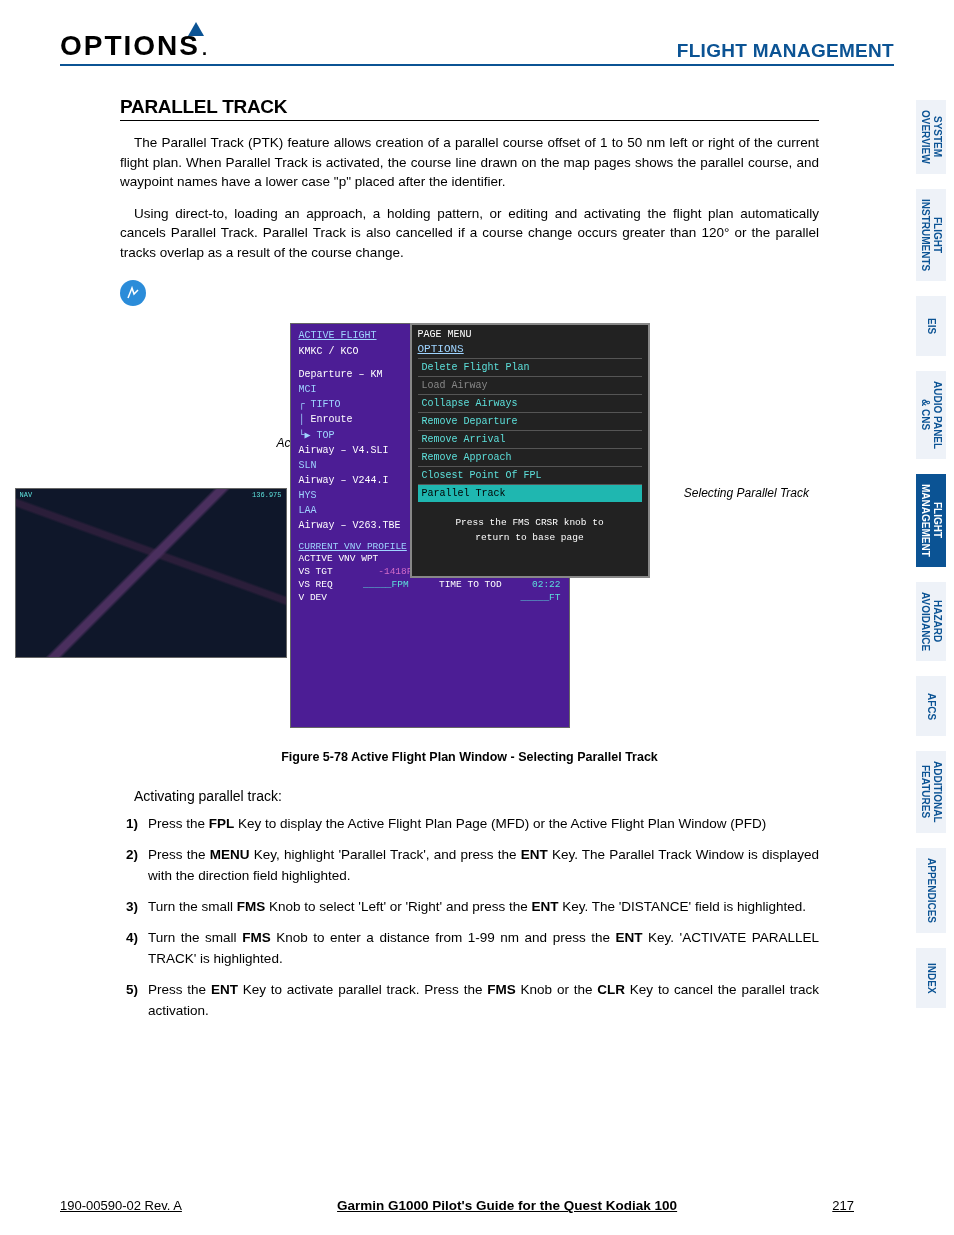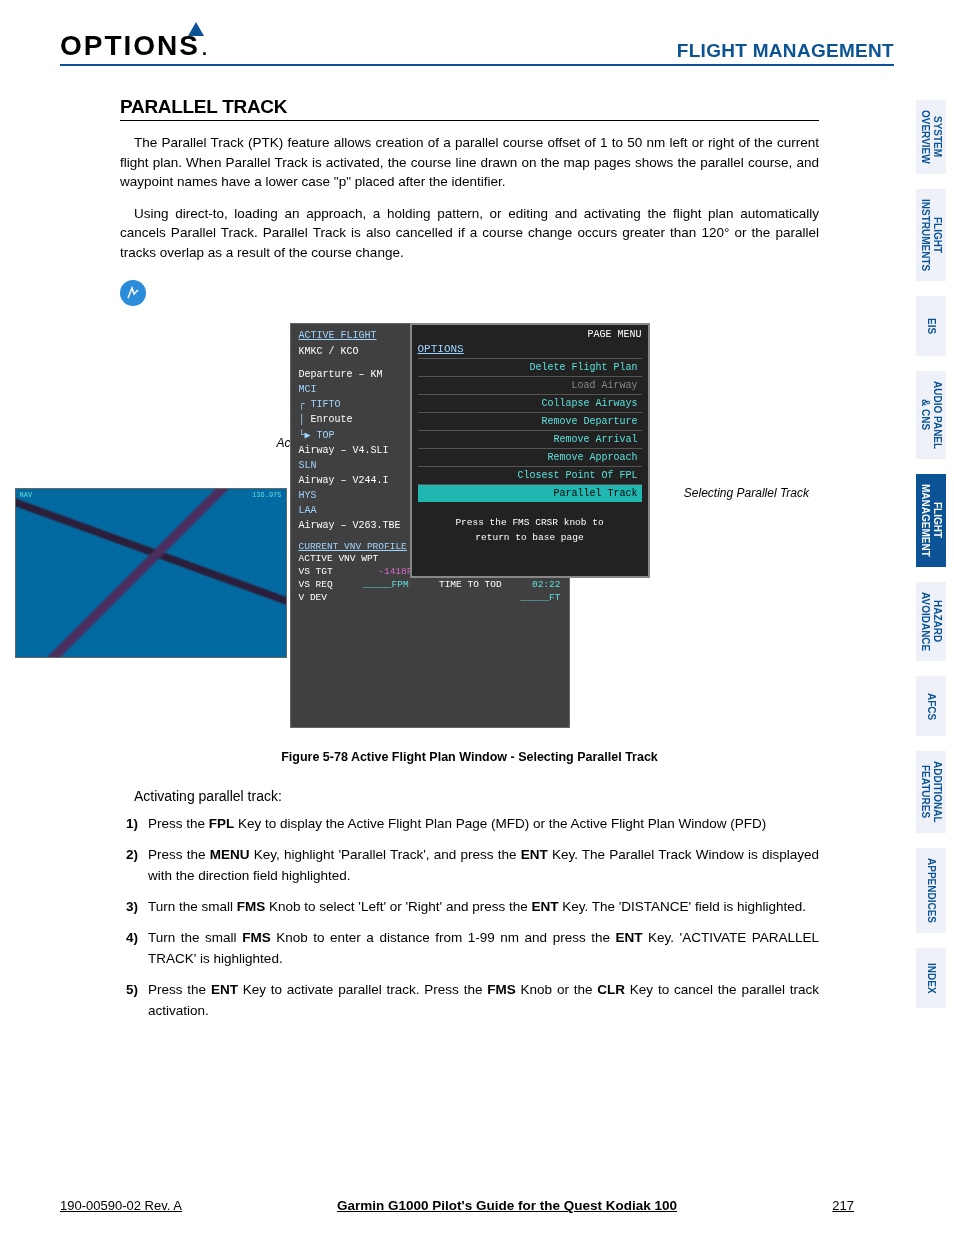--- a/index.html
+++ b/index.html
@@ -123,65 +123,64 @@
   .callout-left { left: 140px; top: 118px; text-align: right; }
   .callout-right { right: 10px; top: 168px; text-align: left; }
 
   .screen-stack {
     position: relative;
     width: 420px;
     height: 420px;
   }
   .screen {
     position: absolute;
-    background: #404040;
+    background: #4c1d95;
     border: 1px solid #666;
     color: #fff;
     font-family: "Courier New", monospace;
     font-size: 10px;
   }
   .screen.map {
     left: -245px; top: 170px; width: 272px; height: 170px;
-    background: #0369a1;
+    background: #0f172a;
   }
   .screen.fpl {
     left: 30px; top: 5px; width: 280px; height: 405px;
     padding: 6px 8px;
   }
   .screen.menu {
     left: 150px; top: 5px; width: 240px; height: 255px;
     padding: 4px 6px;
     background: #222;
     border: 2px solid #888;
   }
   .box-title {
     color: #9fd4ff;
     font-size: 10px;
     text-decoration: underline;
     margin-bottom: 3px;
     display: inline-block;
   }
   .menu-head {
-    text-align: right;
+    text-align: left;
     color: #fff;
     font-size: 10px;
     margin-bottom: 3px;
   }
   .menu-sub {
     color: #9fd4ff;
     text-decoration: underline;
     font-size: 11px;
     margin-bottom: 3px;
   }
   .menu-item {
     font-size: 10px;
     padding: 3px 4px;
     border-top: 1px solid #555;
     color: #5de0db;
-    text-align: right;
   }
   .menu-item.disabled { color: #888; }
   .menu-item.highlight {
     background: #1fb7b0;
     color: #000;
   }
   .menu-hint {
     font-size: 9.5px;
     text-align: center;
     color: #fff;

